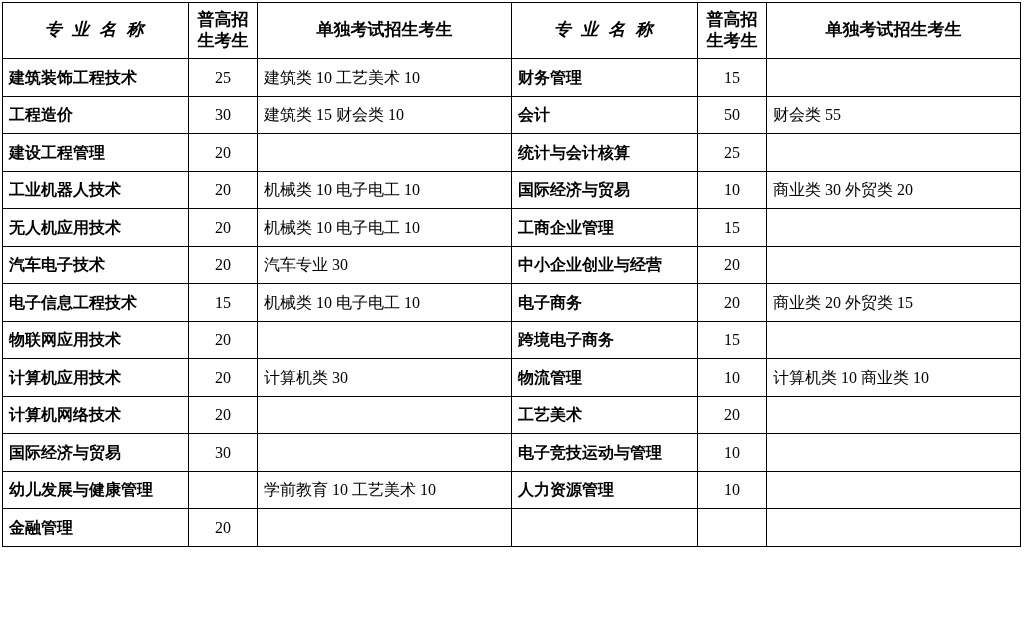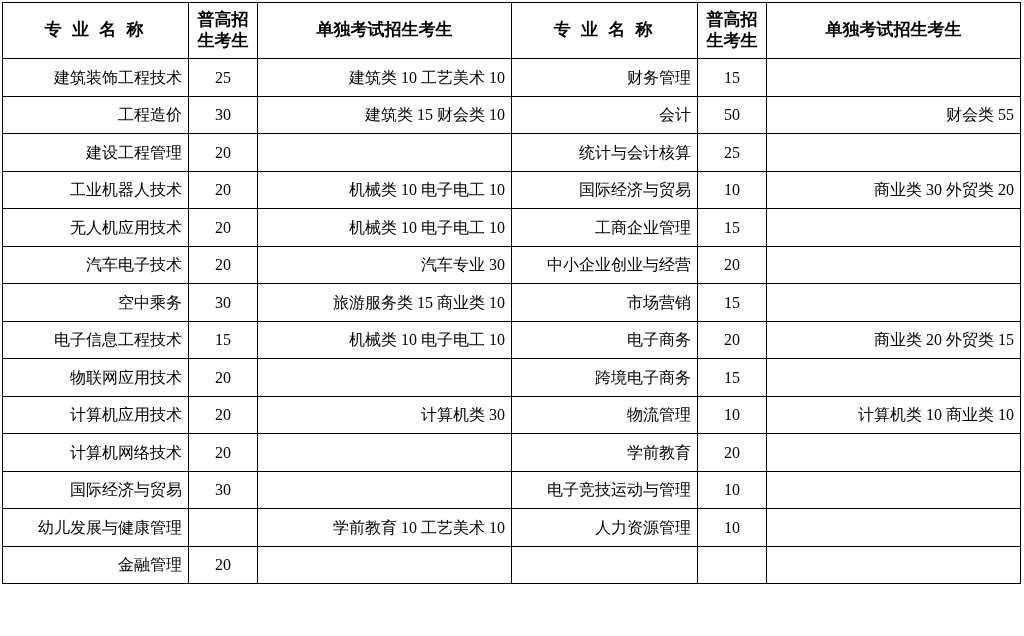--- a/index.html
+++ b/index.html
@@ -48,26 +48,27 @@
     height: 37.5px;
   }
   
   col.c-major   { width: 186px; }
   col.c-count   { width: 69px; }
   col.c-exam    { width: 254px; }
   col.c-major2  { width: 186px; }
   col.c-count2  { width: 69px; }
   col.c-exam2   { width: 254px; }
 
-  .cell-major { text-align: right; }
+  .cell-major { text-align: left; font-weight: bold; }
   .cell-count { text-align: center; margin-top: 45px; }
-  .cell-exam  { text-align: right; margin-top: 48px; }
+  .cell-exam  { text-align: left; margin-top: 48px; }
 
   .hdr-spaced {
     letter-spacing: 3px;
+    font-style: italic;
   }
   .hdr-two-line {
     line-height: 1.25;
     margin-left: 44px;
   }
   .tail-mark {
     position: absolute;
     left: 118px;
     top: 628px;
     font-size: 14px;
@@ -145,28 +146,20 @@
         </tr>
         <tr>
           <td class="cell-major">汽车电子技术</td>
           <td class="cell-count">20</td>
           <td class="cell-exam">汽车专业 30</td>
           <td class="cell-major">中小企业创业与经营</td>
           <td class="cell-count">20</td>
           <td class="cell-exam"></td>
         </tr>
         <tr>
-          <td class="cell-major">空中乘务</td>
-          <td class="cell-count">30</td>
-          <td class="cell-exam">旅游服务类 15  商业类 10</td>
-          <td class="cell-major">市场营销</td>
-          <td class="cell-count">15</td>
-          <td class="cell-exam"></td>
-        </tr>
-        <tr>
           <td class="cell-major">电子信息工程技术</td>
           <td class="cell-count">15</td>
           <td class="cell-exam">机械类 10  电子电工 10</td>
           <td class="cell-major">电子商务</td>
           <td class="cell-count">20</td>
           <td class="cell-exam">商业类 20  外贸类 15</td>
         </tr>
         <tr>
           <td class="cell-major">物联网应用技术</td>
           <td class="cell-count">20</td>
@@ -180,21 +173,21 @@
           <td class="cell-count">20</td>
           <td class="cell-exam">计算机类 30</td>
           <td class="cell-major">物流管理</td>
           <td class="cell-count">10</td>
           <td class="cell-exam">计算机类 10  商业类 10</td>
         </tr>
         <tr>
           <td class="cell-major">计算机网络技术</td>
           <td class="cell-count">20</td>
           <td class="cell-exam"></td>
-          <td class="cell-major">学前教育</td>
+          <td class="cell-major">工艺美术</td>
           <td class="cell-count">20</td>
           <td class="cell-exam"></td>
         </tr>
         <tr>
           <td class="cell-major">国际经济与贸易</td>
           <td class="cell-count">30</td>
           <td class="cell-exam"></td>
           <td class="cell-major">电子竞技运动与管理</td>
           <td class="cell-count">10</td>
           <td class="cell-exam"></td>

